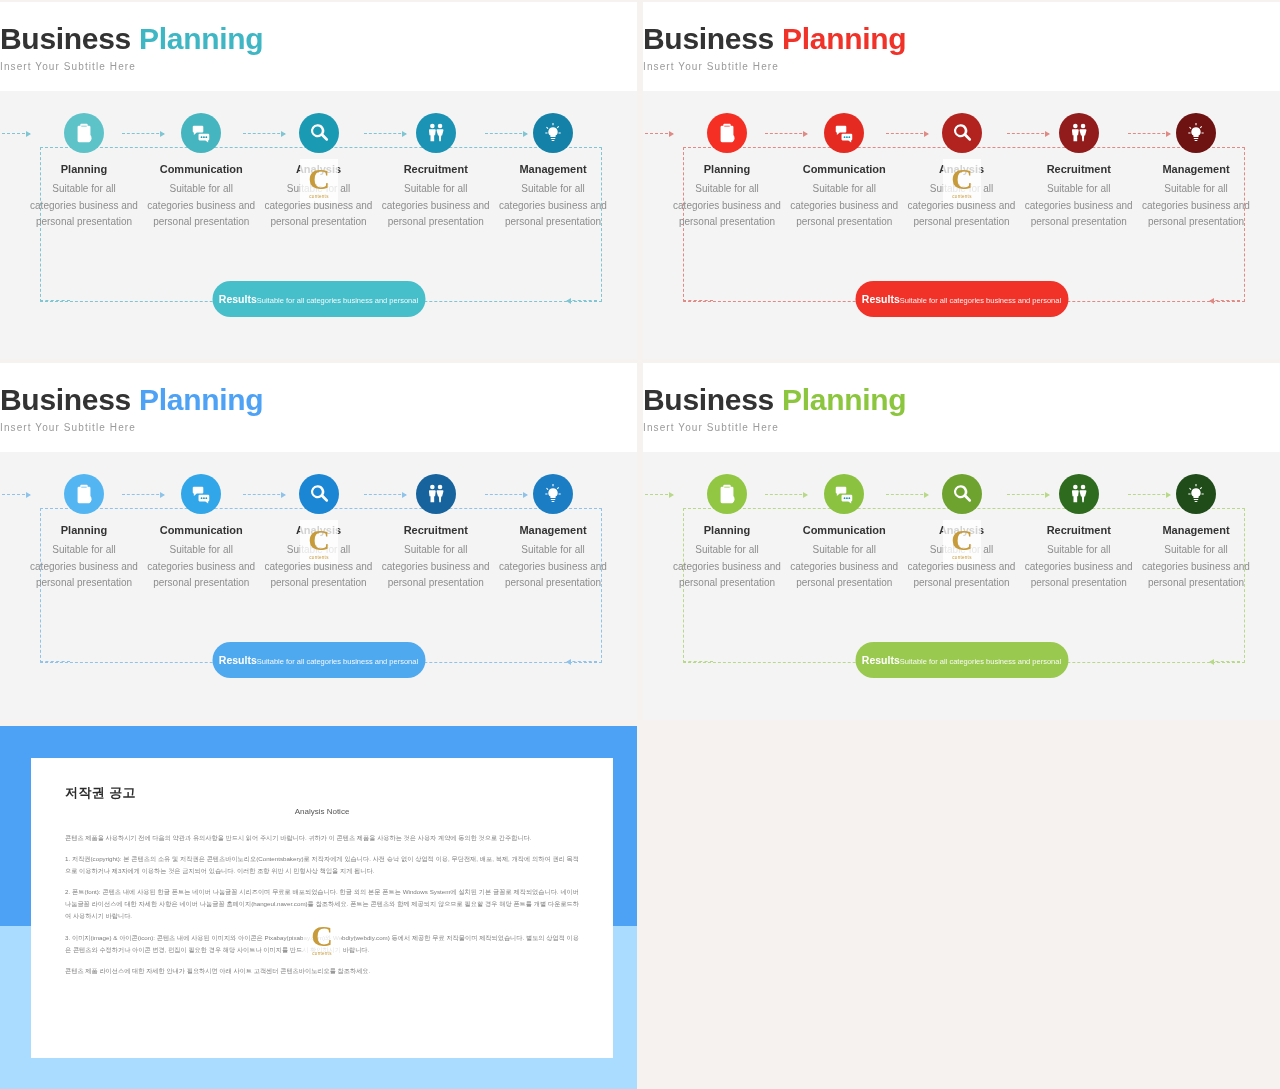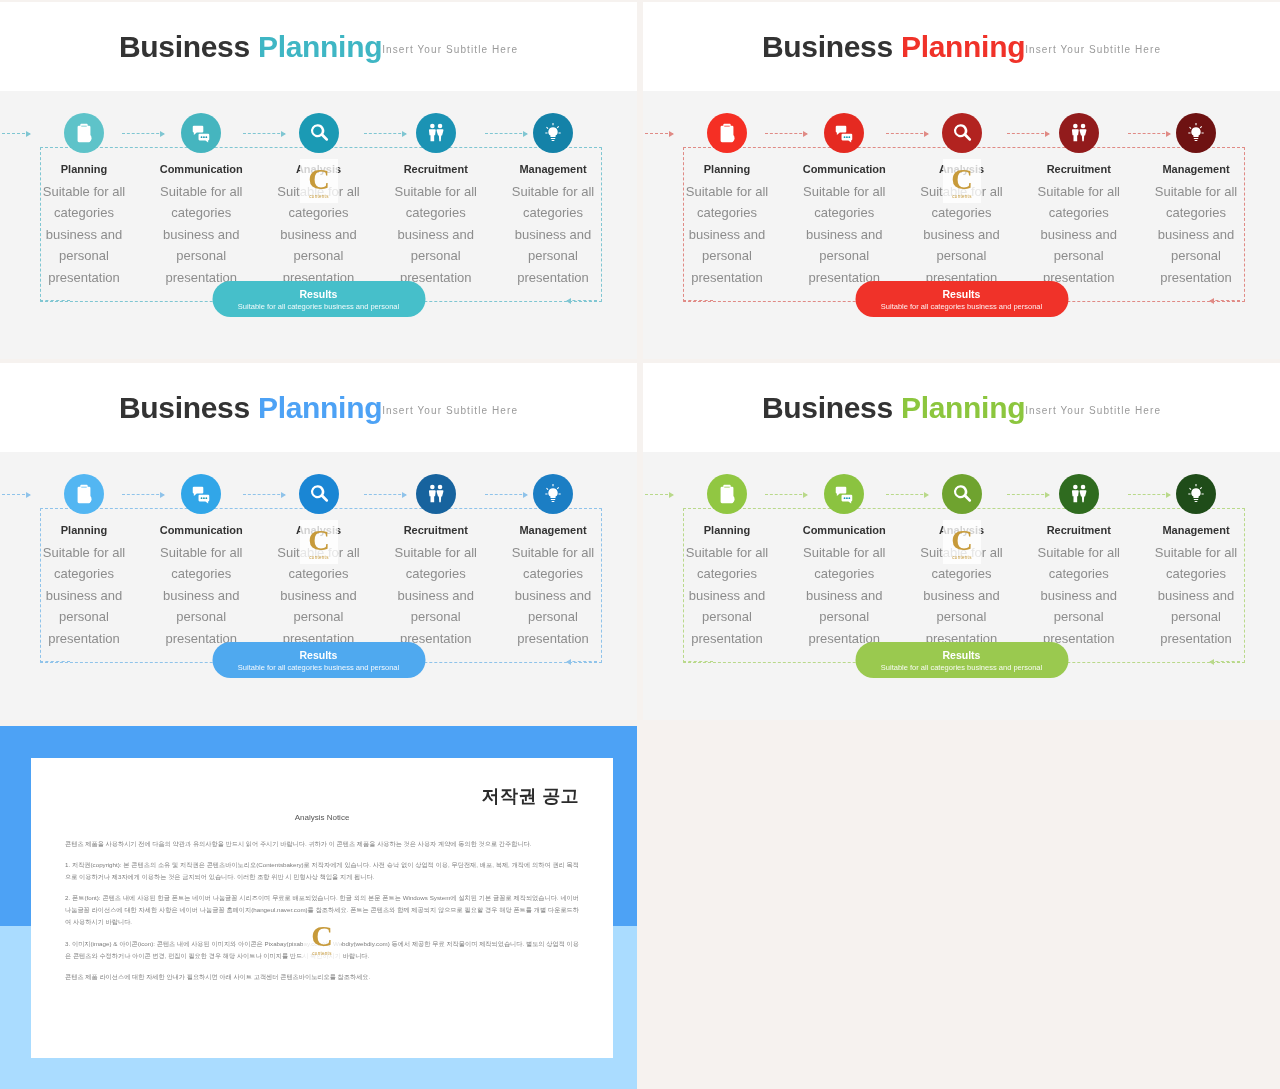--- a/index.html
+++ b/index.html
@@ -32,22 +32,21 @@
     transform: translateX(-50%);
     width: 80px; height: 6px;
   }
 
   .head {
     position: absolute;
     top: 0; left: 0; right: 0;
     height: 89px;
     background: #ffffff;
     display: flex;
-    flex-direction: row;
-    align-items: center;
+    flex-direction: column;
     justify-content: center;
   }
   .title {
     font-size: 30px;
     font-weight: bold;
     letter-spacing: -0.3px;
     white-space: nowrap;
   }
   .title .t-dark { color: #333333; }
   .subtitle {
@@ -98,21 +97,21 @@
   }
   .circle svg { width: 22px; height: 22px; fill: #ffffff; }
   .step-name {
     font-size: 11px;
     font-weight: bold;
     color: #333333;
     margin-bottom: 6px;
     white-space: nowrap;
   }
   .step-desc {
-    font-size: 13px;
+    font-size: 10px;
     line-height: 1.65;
     color: #8d8d8d;
     text-align: center;
   }
 
   
   .arrow {
     position: absolute;
     top: 42px;
     height: 1px;
@@ -135,21 +134,21 @@
 
   
   .results {
     position: absolute;
     left: 50%;
     transform: translateX(-50%);
     bottom: 42px;
     width: 213px; height: 36px;
     border-radius: 18px;
     display: flex;
-    flex-direction: column;
+    flex-direction: row;
     align-items: center;
     justify-content: center;
     color: #ffffff;
   }
   .results-title { font-size: 10.5px; font-weight: bold; }
   .results-sub { font-size: 7.5px; opacity: .92; margin-top: 2px; }
 
   .result-in-arrow {
     position: absolute;
     bottom: 58px;
@@ -200,22 +199,22 @@
     background: #aadcff;
   }
   .doc {
     position: absolute;
     left: 31px; top: 32px;
     width: 582px; height: 300px;
     background: #ffffff;
     padding: 26px 34px 0 34px;
   }
   .doc-title {
-    text-align: right;
-    font-size: 18px;
+    text-align: left;
+    font-size: 13px;
     font-weight: bold;
     color: #2b2b2b;
     letter-spacing: .4px;
   }
   .doc-subtitle {
     text-align: center;
     font-size: 8px;
     color: #555555;
     margin-top: 5px;
     margin-bottom: 16px;

